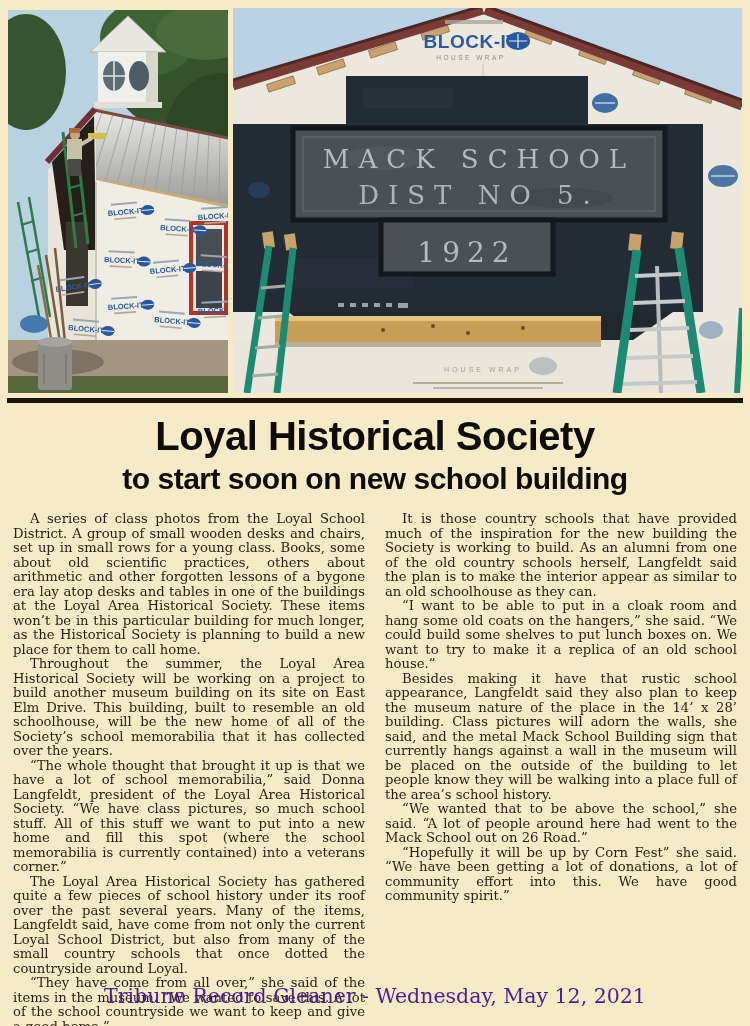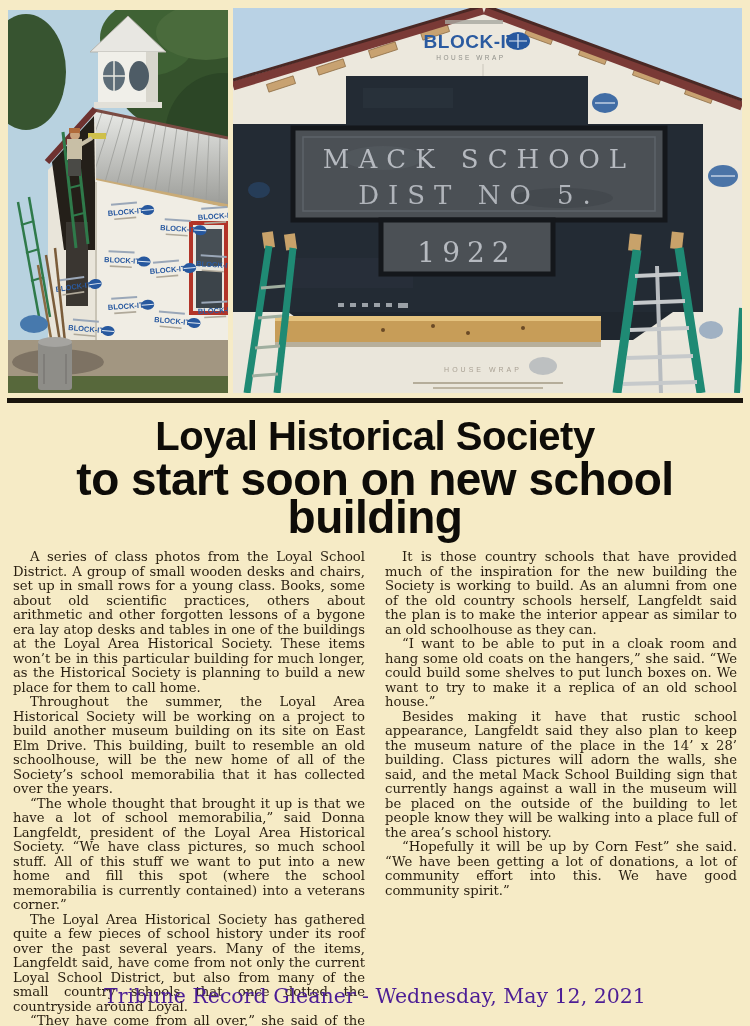--- a/index.html
+++ b/index.html
@@ -6,21 +6,21 @@
   #page{position:relative;width:750px;height:1026px;background:#f6ebc6;overflow:hidden;
         font-family:"DejaVu Serif",serif;color:#281e10;}
   #photoL{position:absolute;left:8px;top:10px;width:220px;height:383px;}
   #photoR{position:absolute;left:233px;top:8px;width:509px;height:385px;}
   #photoL svg,#photoR svg{display:block;width:100%;height:100%;}
   .divider{position:absolute;top:398px;left:7px;width:736px;height:5px;background:#1a150d;}
   .article{position:absolute;top:408px;left:0;width:750px;}
   .hl1{margin:6px 0 0;text-align:center;font-family:"Liberation Sans",sans-serif;
        font-weight:bold;font-size:40px;line-height:44px;letter-spacing:-0.5px;color:#0e0c08;}
   .hl2{margin:2px 0 0;text-align:center;font-family:"Liberation Sans",sans-serif;
-       font-weight:bold;font-size:46px;line-height:38px;letter-spacing:-0.5px;color:#0e0c08;}
+       font-weight:bold;font-size:30px;line-height:38px;letter-spacing:-0.5px;color:#0e0c08;}
   .cols{display:flex;gap:20px;padding:0 13px;margin-top:14px;}
   .col{flex:1;min-width:0;}
   .col p{margin:0;font-size:13.2px;line-height:14.5px;text-align:justify;text-indent:17px;}
   .byline{text-align:center;font-weight:bold;font-style:italic;font-size:14.5px;margin-top:4px;}
   .footer{position:absolute;top:984px;left:0;width:750px;text-align:center;
           font-size:20.5px;color:#4c1d95;}
 </style>
 </head>
 <body>
 
@@ -273,19 +273,20 @@
         <p>A series of class photos from the Loyal School District. A group of small wooden desks and chairs, set up in small rows for a young class. Books, some about old scientific practices, others about arithmetic and other forgotten lessons of a bygone era lay atop desks and tables in one of the buildings at the Loyal Area Historical Society. These items won’t be in this particular building for much longer, as the Historical Society is planning to build a new place for them to call home.</p>
         <p>Throughout the summer, the Loyal Area Historical Society will be working on a project to build another museum building on its site on East Elm Drive. This building, built to resemble an old schoolhouse, will be the new home of all of the Society’s school memorabilia that it has collected over the years.</p>
         <p>“The whole thought that brought it up is that we have a lot of school memorabilia,” said Donna Langfeldt, president of the Loyal Area Historical Society. “We have class pictures, so much school stuff. All of this stuff we want to put into a new home and fill this spot (where the school memorabilia is currently contained) into a veterans corner.”</p>
         <p>The Loyal Area Historical Society has gathered quite a few pieces of school history under its roof over the past several years. Many of the items, Langfeldt said, have come from not only the current Loyal School District, but also from many of the small country schools that once dotted the countryside around Loyal.</p>
         <p>“They have come from all over,” she said of the items in the museum. “We wanted to save this. A lot of the school countryside we want to keep and give a good home.”</p>
       </div>
       <div class="col">
         <p>It is those country schools that have provided much of the inspiration for the new building the Society is working to build. As an alumni from one of the old country schools herself, Langfeldt said the plan is to make the interior appear as similar to an old schoolhouse as they can.</p>
         <p>“I want to be able to put in a cloak room and hang some old coats on the hangers,” she said. “We could build some shelves to put lunch boxes on. We want to try to make it a replica of an old school house.”</p>
         <p>Besides making it have that rustic school appearance, Langfeldt said they also plan to keep the museum nature of the place in the 14’ x 28’ building. Class pictures will adorn the walls, she said, and the metal Mack School Building sign that currently hangs against a wall in the museum will be placed on the outside of the building to let people know they will be walking into a place full of the area’s school history.</p>
+        <p>“We wanted that to be above the school,” she said. “A lot of people around here had went to the Mack School out on 26 Road.”</p>
         <p>“Hopefully it will be up by Corn Fest” she said. “We have been getting a lot of donations, a lot of community effort into this. We have good community spirit.”</p>
       </div>
     </div>
   </div>
 
   <div class="footer">Tribune Record Gleaner - Wednesday, May 12, 2021</div>
 </div>
 
 </body></html>

